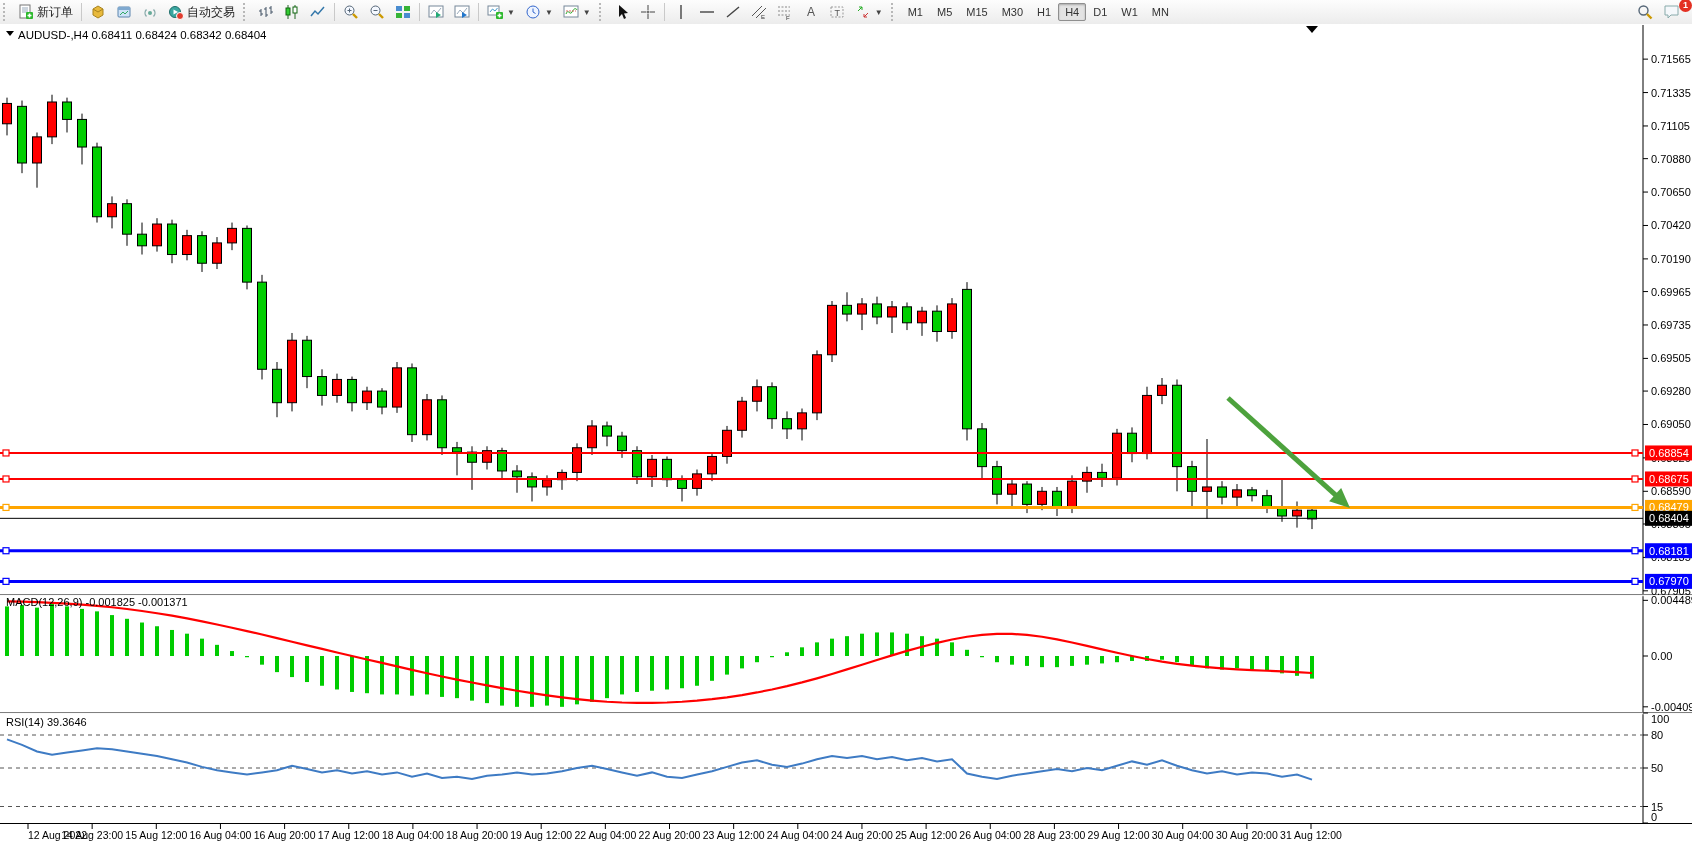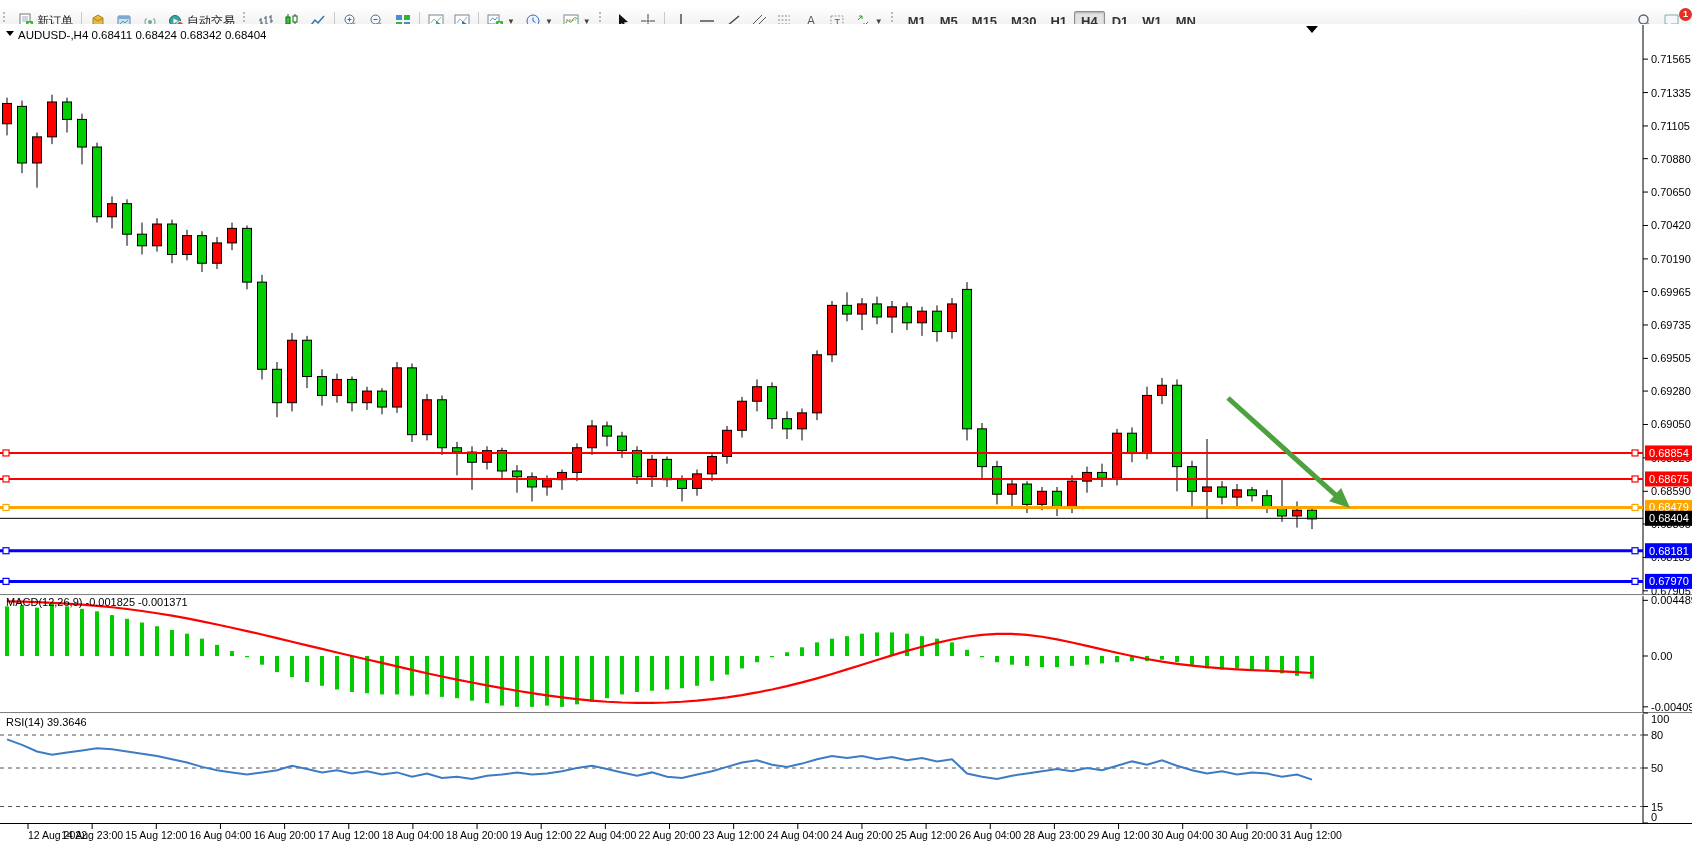--- a/index.html
+++ b/index.html
@@ -1,26 +1,26 @@
 <!DOCTYPE html>
 <html><head>
 <meta charset="utf-8">
 <style>
   html,body{margin:0;padding:0;background:#fff;}
   body{font-family:"Liberation Sans",sans-serif;width:1692px;height:845px;position:relative;overflow:hidden;}
   
   #toolbar{position:absolute;left:0;top:0;width:1692px;height:24px;
     background:linear-gradient(#fdfdfd,#ececec);border-bottom:1px solid #a9a9a9;
-    display:flex;align-items:center;font-size:12px;color:#222;white-space:nowrap;margin-top:9px;}
+    display:flex;align-items:center;font-size:12px;color:#222;white-space:nowrap;}
   .tb-grip{width:5px;height:18px;margin:0 3px;border-left:2px dotted #b8b8b8;}
   .tb-sep{width:1px;height:18px;background:#c9c9c9;margin:0 3px;}
   .tb-btn{display:flex;align-items:center;gap:3px;padding:2px 4px;border:1px solid transparent;border-radius:2px;height:18px;box-sizing:border-box;}
   .tb-btn svg{display:block;}
   .tb-caret{font-size:8px;color:#444;margin-left:1px;}
-  .tf-btn{padding:2px 6px;font-size:13px;color:#333;border:1px solid transparent;border-radius:2px;font-weight:bold;}
+  .tf-btn{padding:2px 6px;font-size:11px;color:#333;border:1px solid transparent;border-radius:2px;}
   .tf-btn.pressed{background:#e3e3e3;border-color:#8f8f8f;box-shadow:inset 0 1px 2px rgba(0,0,0,.25);}
   #tb-right{margin-left:auto;display:flex;align-items:center;margin-right:6px;}
   .badge{position:absolute;top:-5px;right:-7px;background:#e33022;color:#fff;border-radius:50%;
     width:13px;height:13px;font-size:9px;line-height:13px;text-align:center;font-weight:bold;}
   .chat-wrap{position:relative;}
   
   #chart-svg{position:absolute;left:0;top:0;}
   text{font-family:"Liberation Sans",sans-serif;}
 </style>
 </head>

